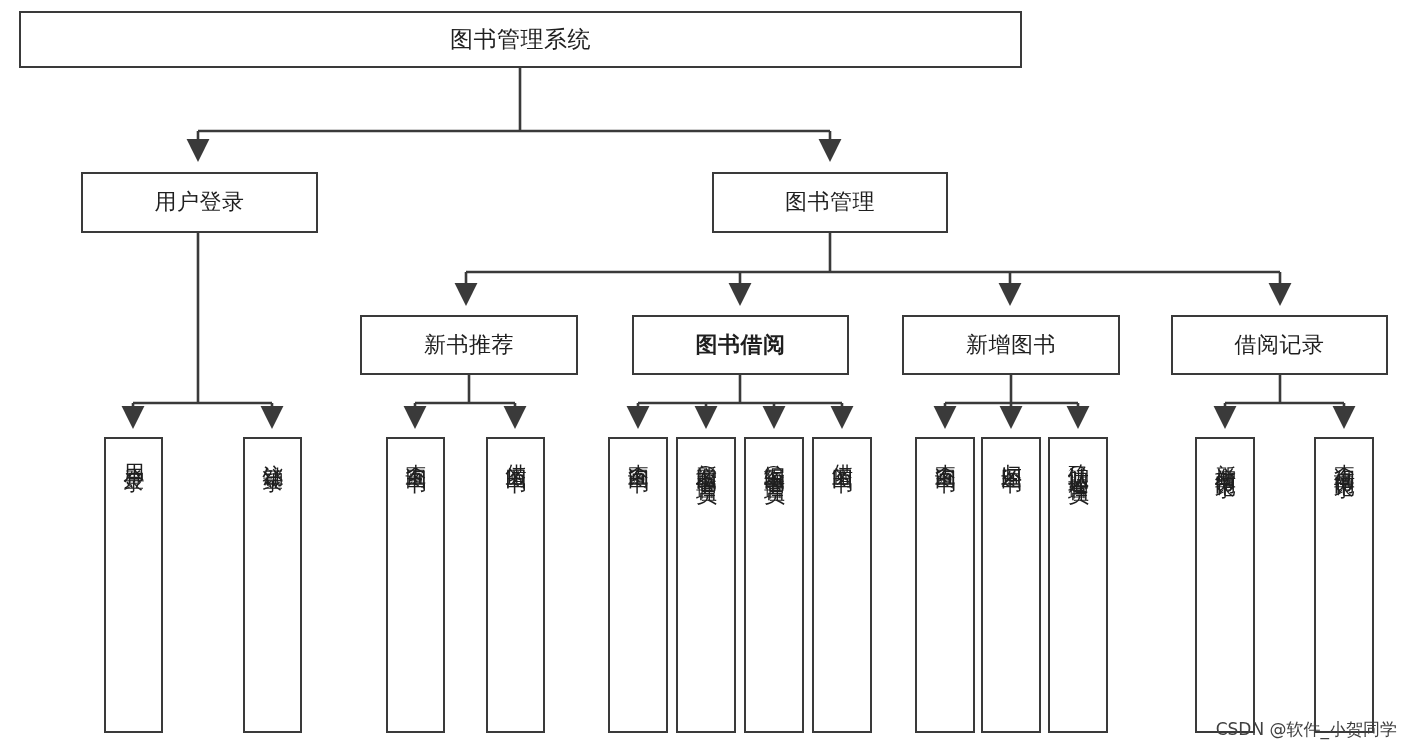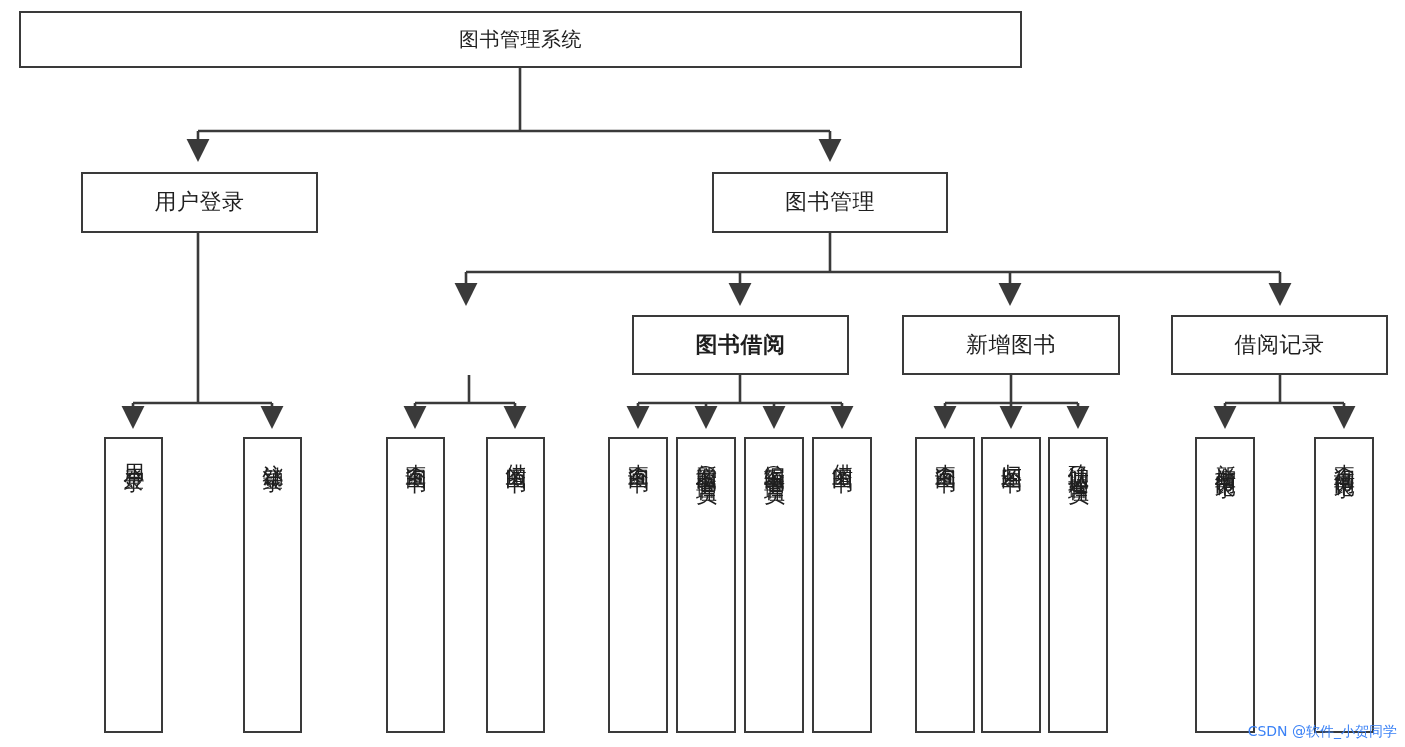--- a/index.html
+++ b/index.html
@@ -44,40 +44,40 @@
     line-height: 1.12;
     letter-spacing: 0.5px;
     text-align: center;
     white-space: nowrap;
   }
   
   .node.horiz .label {
     font-size: 22px;
   }
   .node.root .label {
-    font-size: 20px;
+    font-size: 23px;
   }
   
   .node.vert {
     align-items: flex-start;
     padding-top: 8px;
   }
   .node.vert .label {
     writing-mode: vertical-rl;
     text-orientation: upright;
     font-size: 21px;
     letter-spacing: 3px;
     line-height: 1;
   }
   .watermark {
     position: absolute;
     right: 8px;
     bottom: 6px;
-    font-size: 14px;
-    color: #3b82f6;
+    font-size: 17px;
+    color: #404040;
     z-index: 5;
     white-space: nowrap;
     font-family: "DejaVu Sans", "Liberation Sans", sans-serif;
   }
 </style>
 </head>
 <body>
 
 <div id="canvas">
 
@@ -136,20 +136,23 @@
   </div>
 
   <div class="node horiz" style="left:81px; top:172px; width:237px; height:61px;">
     <span class="label">用户登录</span>
   </div>
 
   <div class="node horiz" style="left:712px; top:172px; width:236px; height:61px;">
     <span class="label">图书管理</span>
   </div>
 
+  <div class="node horiz" style="left:360px; top:315px; width:218px; height:60px;">
+    <span class="label">新书推荐</span>
+  </div>
 
   <div class="node horiz" style="left:632px; top:315px; width:217px; height:60px;font-weight:bold;">
     <span class="label">图书借阅</span>
   </div>
 
   <div class="node horiz" style="left:902px; top:315px; width:218px; height:60px;">
     <span class="label">新增图书</span>
   </div>
 
   <div class="node horiz" style="left:1171px; top:315px; width:217px; height:60px;">

